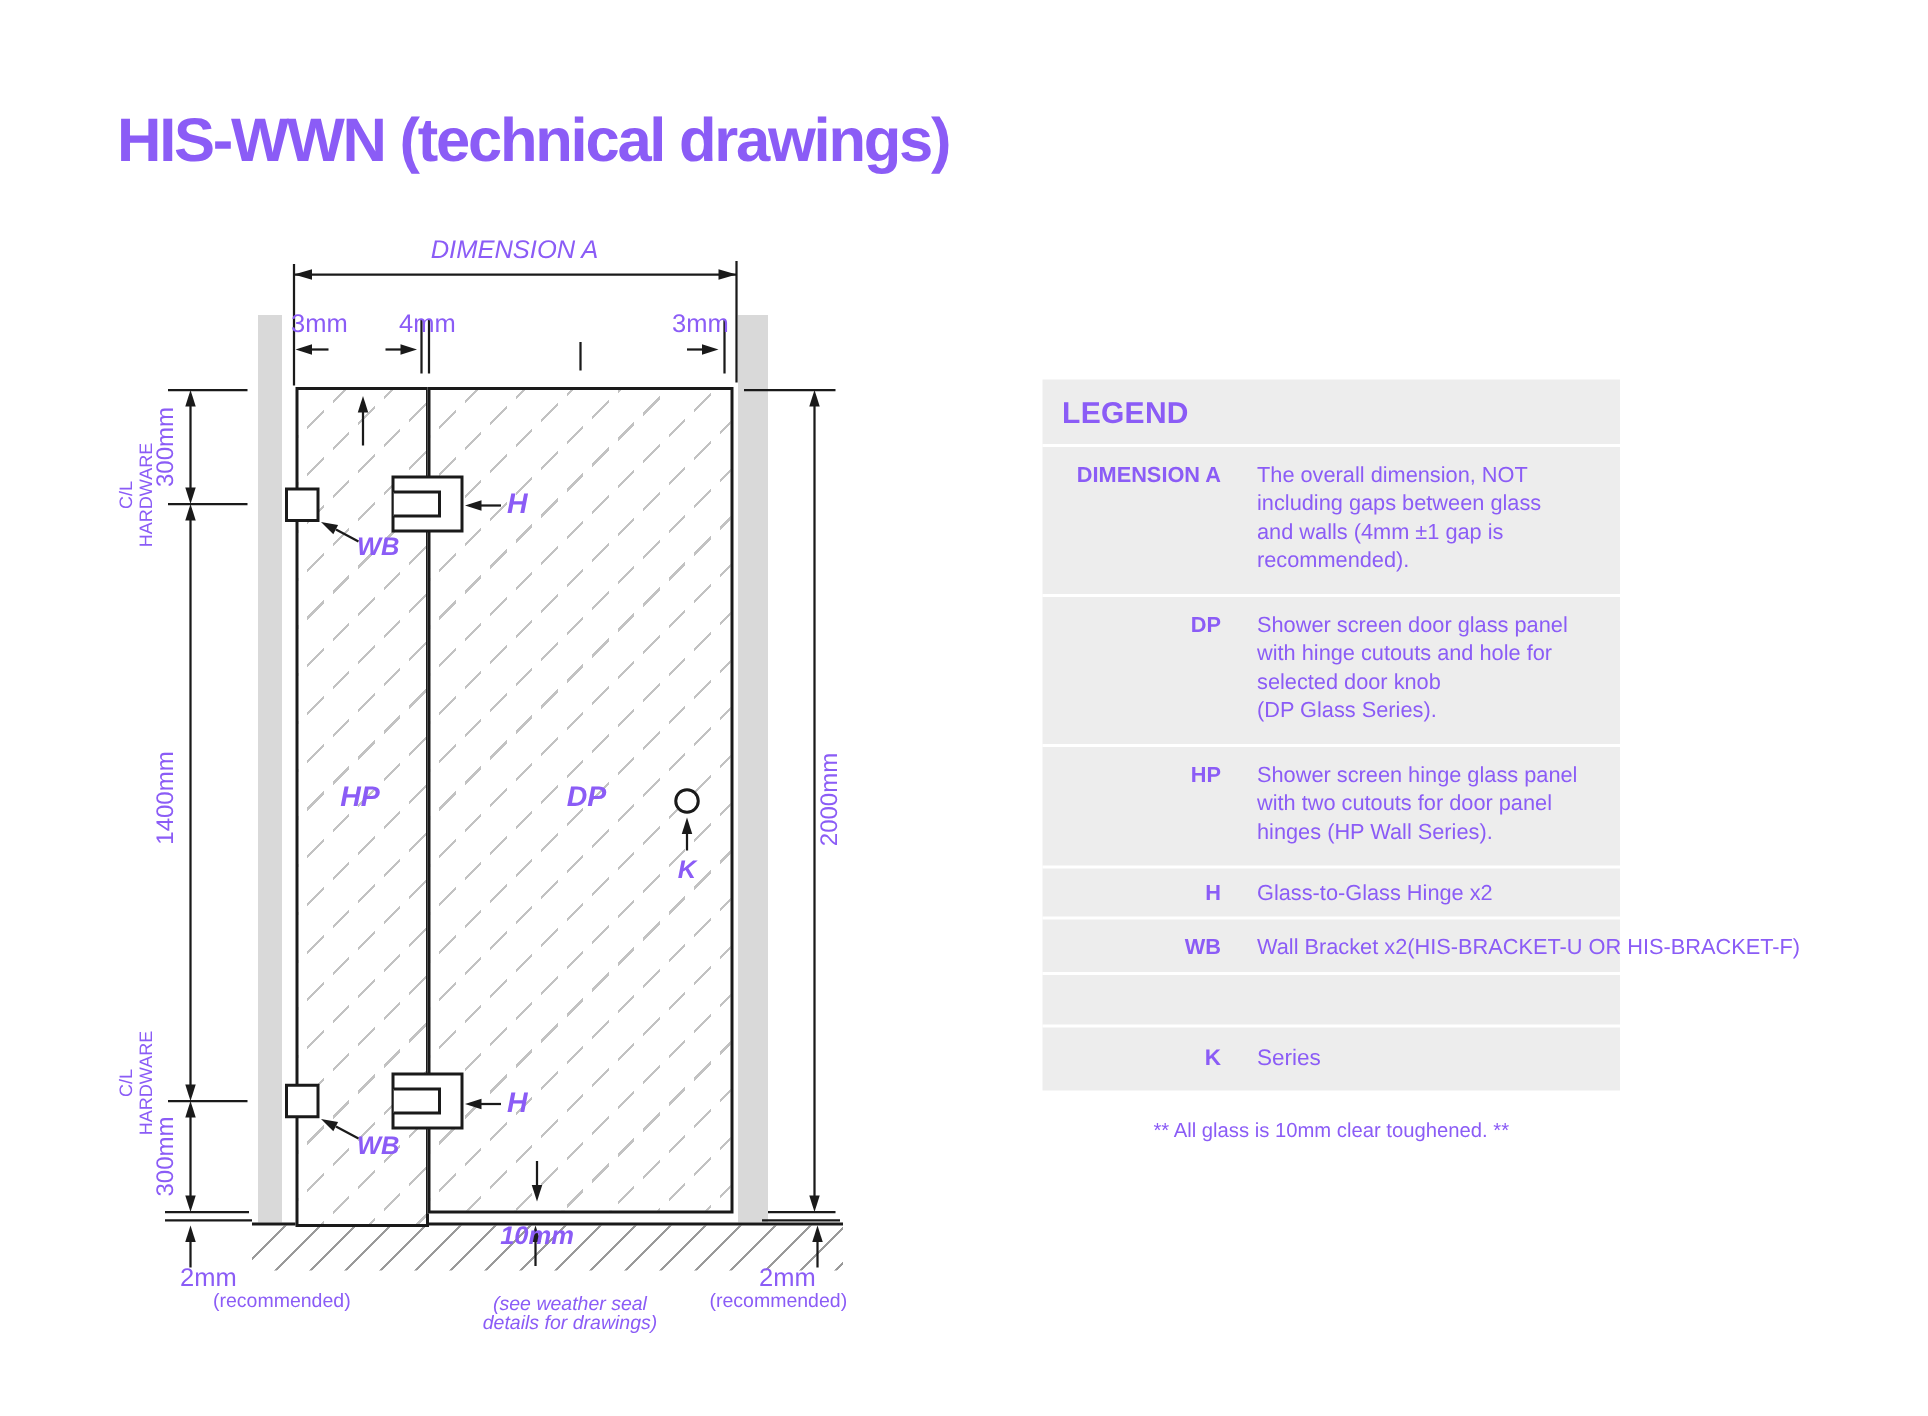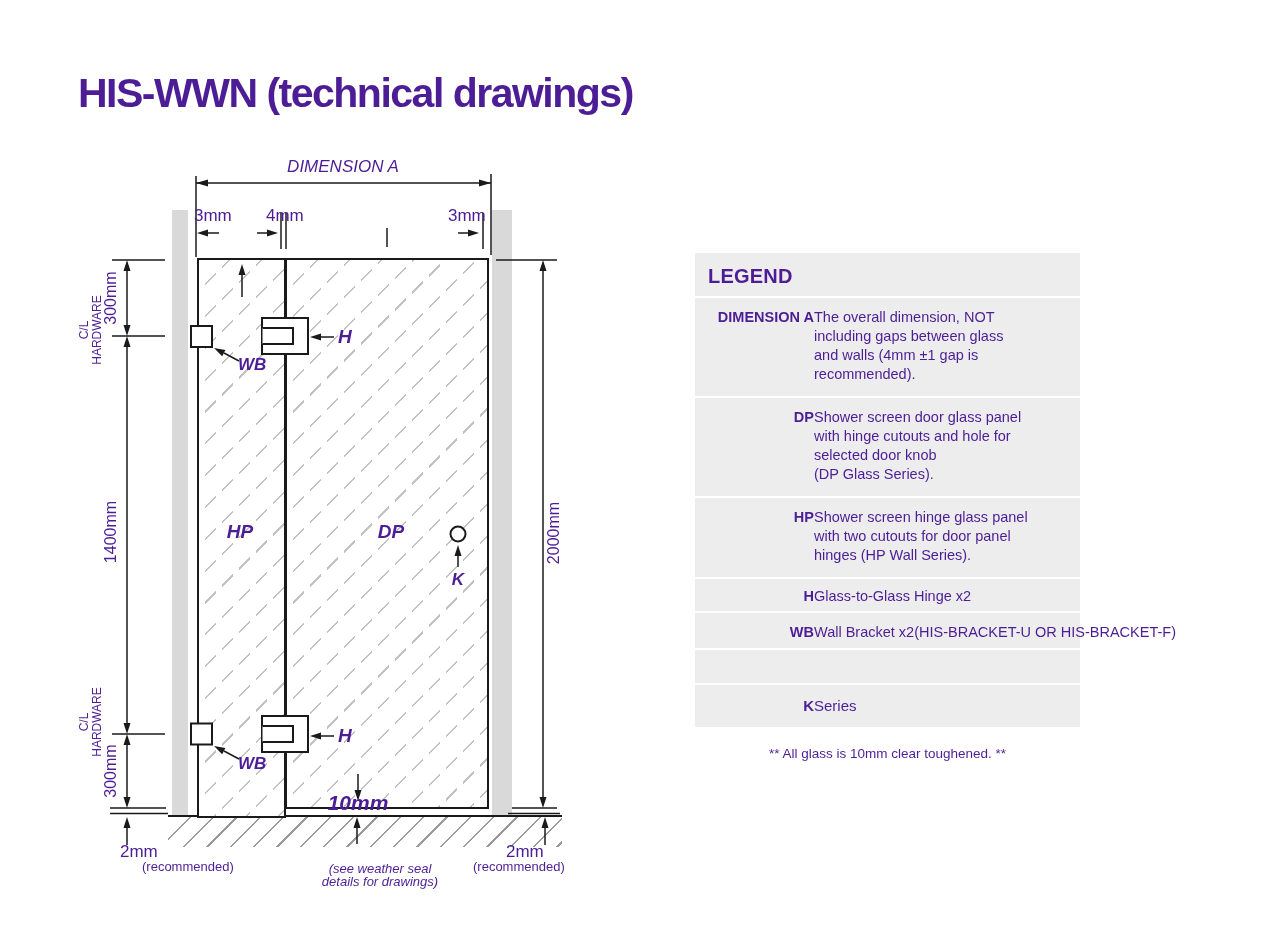--- a/index.html
+++ b/index.html
@@ -1,17 +1,17 @@
 <!DOCTYPE html>
 <html><head>
 <meta charset="utf-8">
 <style>
   html,body{margin:0;padding:0;background:#fff;}
   #canvas{position:relative;width:1285px;height:944px;background:#fff;overflow:hidden;
-          font-family:"Liberation Sans", sans-serif;color:#4c1d95;}
+          font-family:"Liberation Sans", sans-serif;color:#8b5cf6;}
   .abs{position:absolute;}
   
   .page-title{left:78px;top:70px;font-size:41px;font-weight:bold;letter-spacing:-1.5px;white-space:nowrap;}
   
   .wall{background:#d9d9d9;}
   .wall-left{left:172px;top:210px;width:16px;height:605px;}
   .wall-right{left:492px;top:210px;width:20px;height:605px;}
   .floor{left:168px;top:815px;width:394px;height:30px;border-top:2px solid #1a1a1a;
          background-image:repeating-linear-gradient(135deg,transparent 0 15px,#9a9a9a 15px 16.5px);}
   .glass{border:2px solid #1a1a1a;background-color:#fff;
@@ -28,21 +28,21 @@
   .small{font-size:13px;margin-left:22px;}
   .rot{transform:rotate(-90deg);text-align:center;font-size:16px;white-space:nowrap;}
   .rot2{transform:rotate(-90deg);text-align:center;font-size:12px;line-height:13px;white-space:nowrap;}
   .ctr{text-align:center;}
   .dim-a-label{left:243px;top:157px;width:200px;text-align:center;font-style:italic;font-size:17px;}
   
   .legend{left:695px;top:253px;width:385px;background:#ededed;}
   .legend-heading{padding:12px 0 8px 13px;font-size:20px;font-weight:bold;letter-spacing:0.2px;}
   .legend-row{display:flex;border-top:2px solid #fff;padding:10px 0 12px 13px;}
   .legend-term{width:106px;text-align:right;font-weight:bold;font-size:14.5px;line-height:19px;flex:none;}
-  .legend-desc{width:228px;font-size:14.5px;line-height:19px;}
+  .legend-desc{margin-left:24px;width:228px;font-size:14.5px;line-height:19px;}
   .legend-desc span{display:block;}
   .legend-desc.nowrap span{white-space:nowrap;overflow:visible;}
   .row-h{padding:8px 0 5px 13px;}
   .row-wb{padding:10px 0 6px 13px;}
   .row-empty{height:33px;padding:0;}
   .row-k{padding:11px 0 12px 13px;}
   .row-k .legend-term,.row-k .legend-desc{font-size:15px;}
   .footnote{left:695px;top:746px;width:385px;text-align:center;font-size:13.5px;}
 </style>
 </head>
@@ -163,21 +163,21 @@
   <div class="abs bolditalic ctr" style="left:200px;top:521px;width:80px;font-size:19px;">HP</div>
   <div class="abs bolditalic ctr" style="left:351px;top:521px;width:80px;font-size:19px;">DP</div>
   <div class="abs bolditalic" style="left:338px;top:326px;font-size:19px;">H</div>
   <div class="abs bolditalic" style="left:338px;top:725px;font-size:19px;">H</div>
   <div class="abs bolditalic" style="left:238px;top:355px;font-size:17px;">WB</div>
   <div class="abs bolditalic" style="left:238px;top:754px;font-size:17px;">WB</div>
   <div class="abs bolditalic ctr" style="left:438px;top:570px;width:40px;font-size:17px;">K</div>
 
   <div class="abs dtxt" style="left:120px;top:842px;">2mm</div>
   <div class="abs small" style="left:120px;top:859px;">(recommended)</div>
-  <div class="abs bolditalic ctr" style="left:308px;top:791px;width:100px;font-size:21px;">10mm</div>
+  <div class="abs bolditalic ctr" style="left:308px;top:814px;width:100px;font-size:17px;">10mm</div>
   <div class="abs small italic ctr" style="left:288px;top:861px;width:140px;">(see weather seal</div>
   <div class="abs small italic ctr" style="left:288px;top:874px;width:140px;">details for drawings)</div>
   <div class="abs dtxt" style="left:506px;top:842px;">2mm</div>
   <div class="abs small" style="left:451px;top:859px;">(recommended)</div>
 
   <div class="abs legend">
     <div class="legend-heading">LEGEND</div>
 
     <div class="legend-row">
       <div class="legend-term">DIMENSION A</div>

